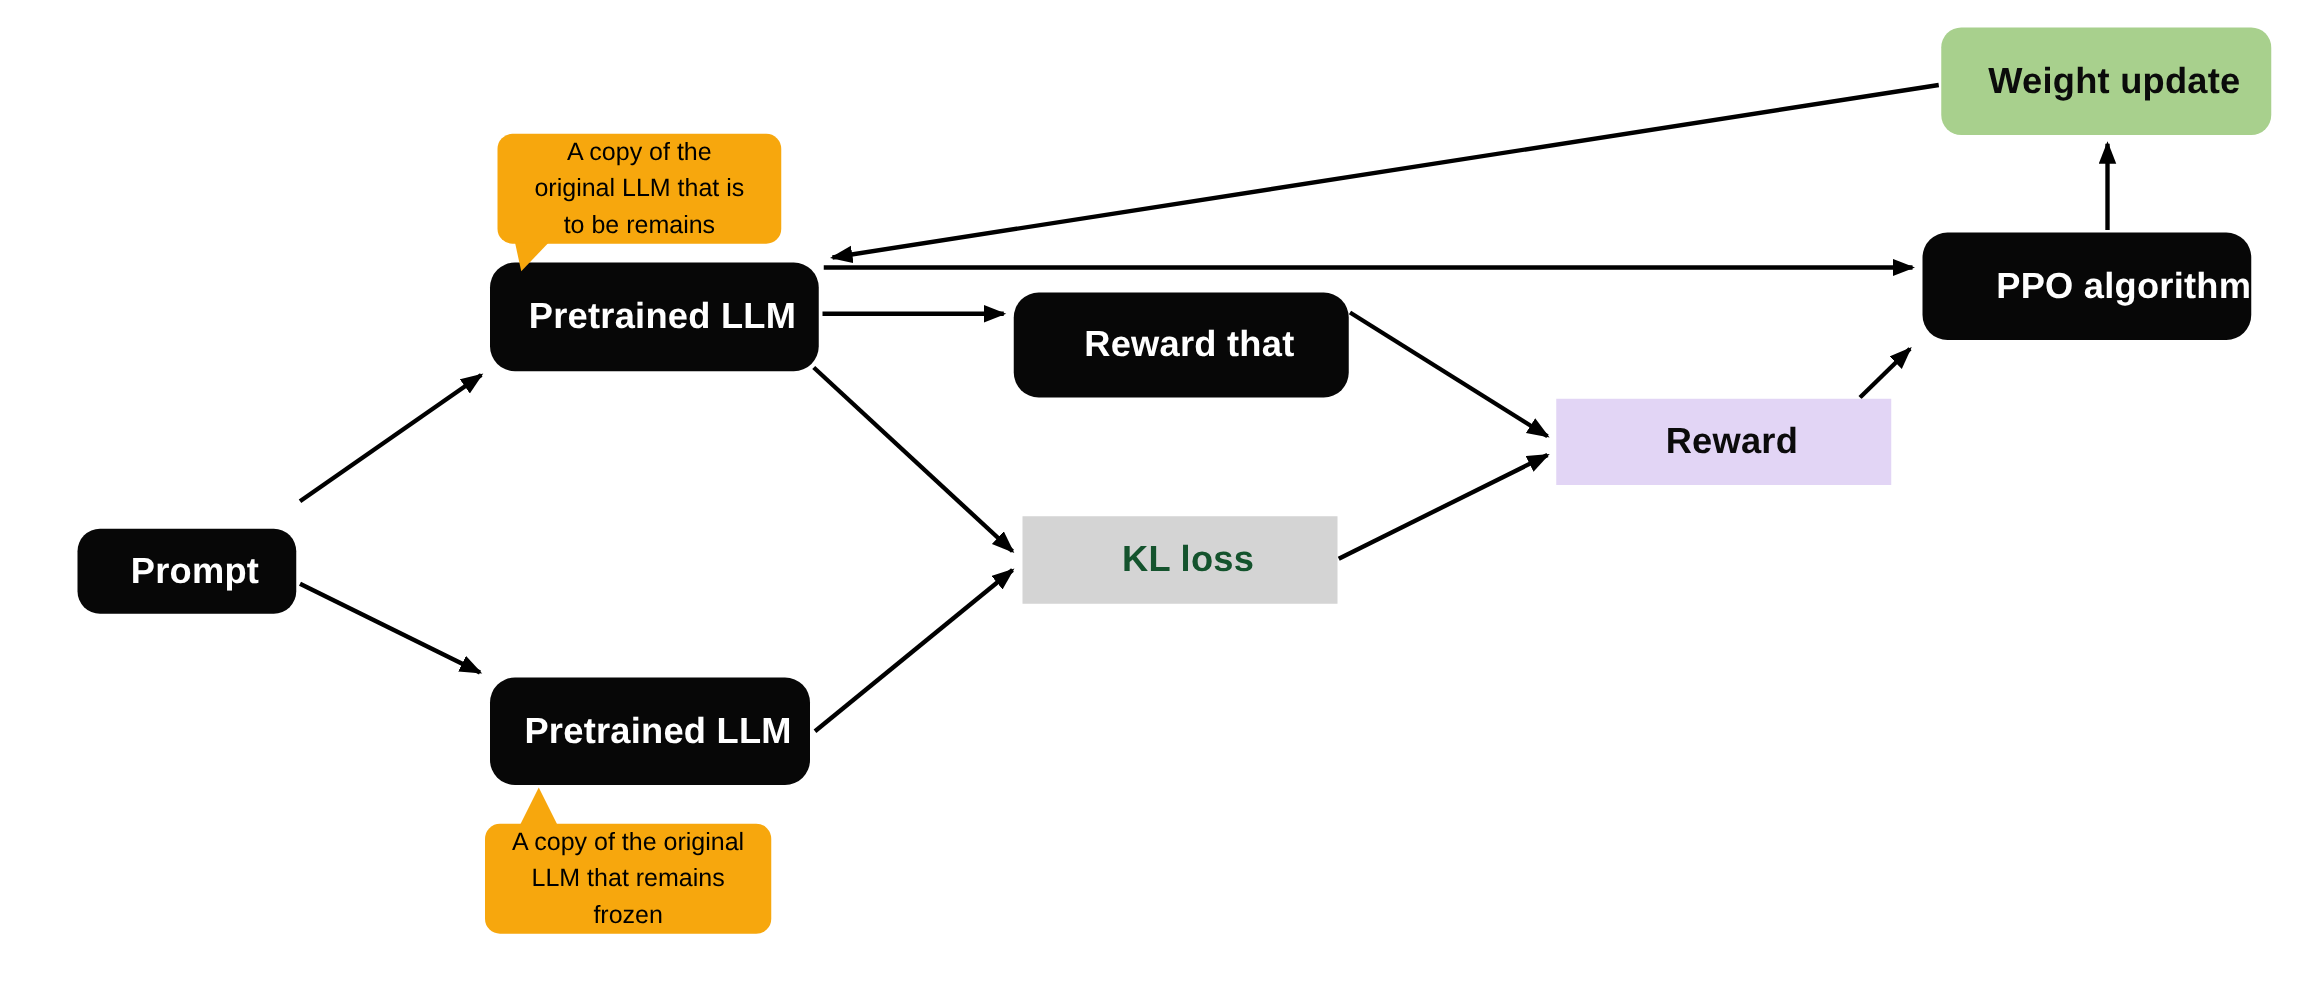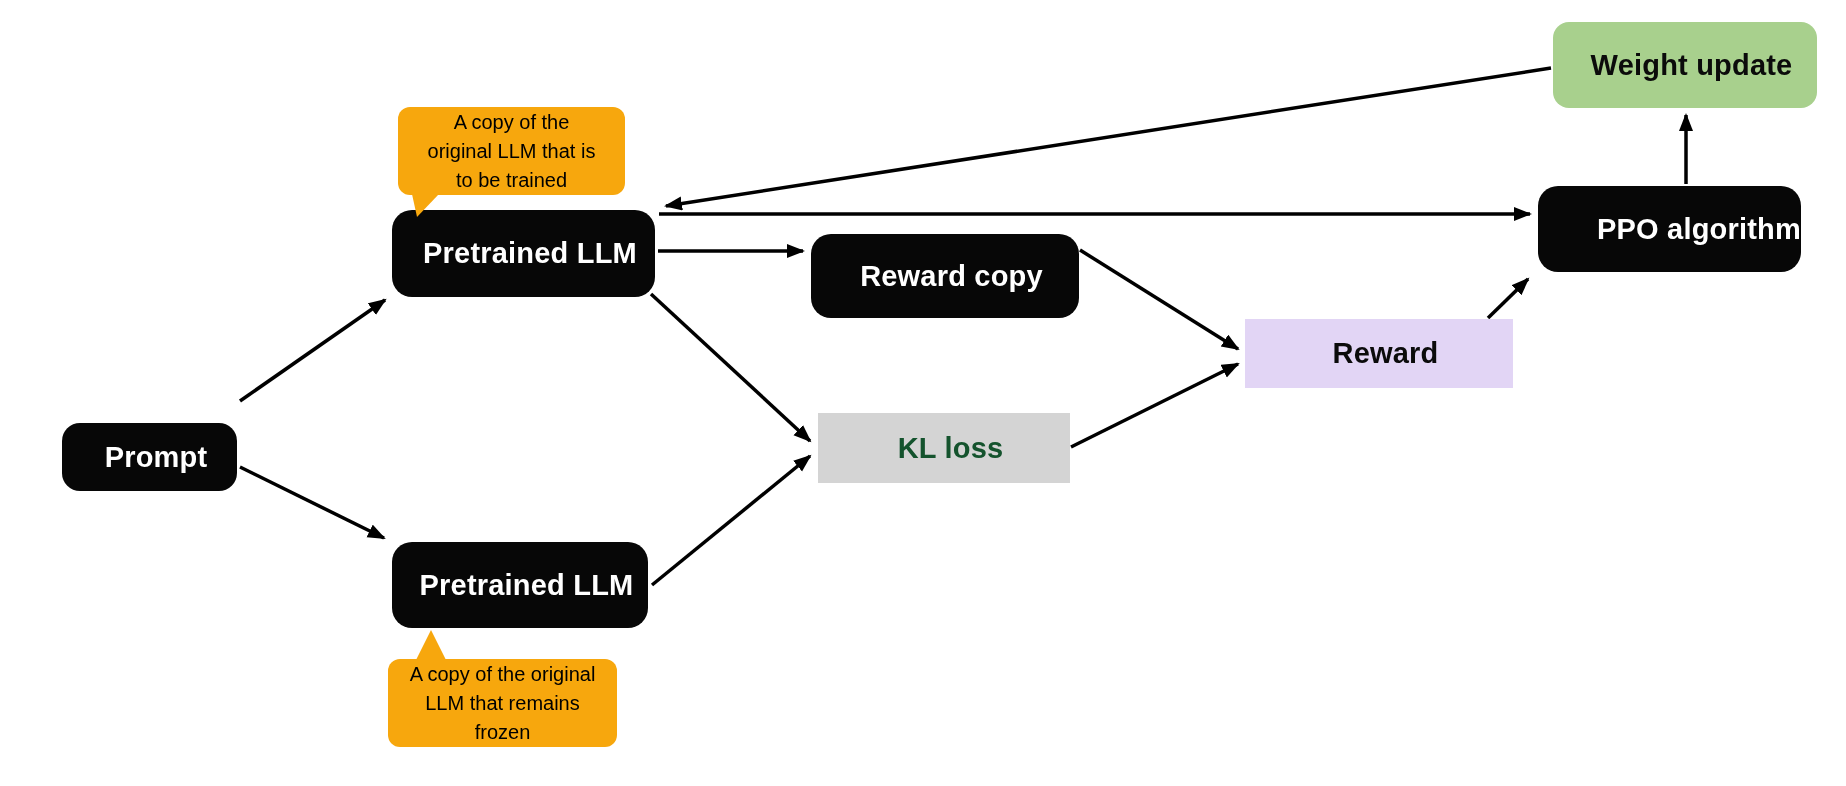--- a/index.html
+++ b/index.html
@@ -121,21 +121,21 @@
 
   <div class="node node-black" style="left:392px; top:210px; width:263px; height:87px;">
     <span>Pretrained LLM</span>
   </div>
 
   <div class="node node-black" style="left:392px; top:542px; width:256px; height:86px;">
     <span>Pretrained LLM</span>
   </div>
 
   <div class="node node-black" style="left:811px; top:234px; width:268px; height:84px;">
-    <span>Reward copy</span>
+    <span>Reward that</span>
   </div>
 
   <div class="node node-gray" style="left:818px; top:413px; width:252px; height:70px;">
     <span>KL loss</span>
   </div>
 
   <div class="node node-purple" style="left:1245px; top:319px; width:268px; height:69px;">
     <span>Reward</span>
   </div>
 
@@ -143,21 +143,21 @@
     <span>PPO algorithm</span>
   </div>
 
   <div class="node node-green" style="left:1553px; top:22px; width:264px; height:86px;">
     <span>Weight update</span>
   </div>
 
   <div class="callout" style="left:398px; top:107px; width:227px; height:88px;">
     <span>A copy of the</span>
     <span>original LLM that is</span>
-    <span>to be trained</span>
+    <span>to be remains</span>
     <div class="tail tail-down" style="left:14px;"></div>
   </div>
 
   <div class="callout" style="left:388px; top:659px; width:229px; height:88px;text-align:center;">
     <span>A copy of the original</span>
     <span>LLM that remains</span>
     <span>frozen</span>
     <div class="tail tail-up" style="left:28px;"></div>
   </div>
 

